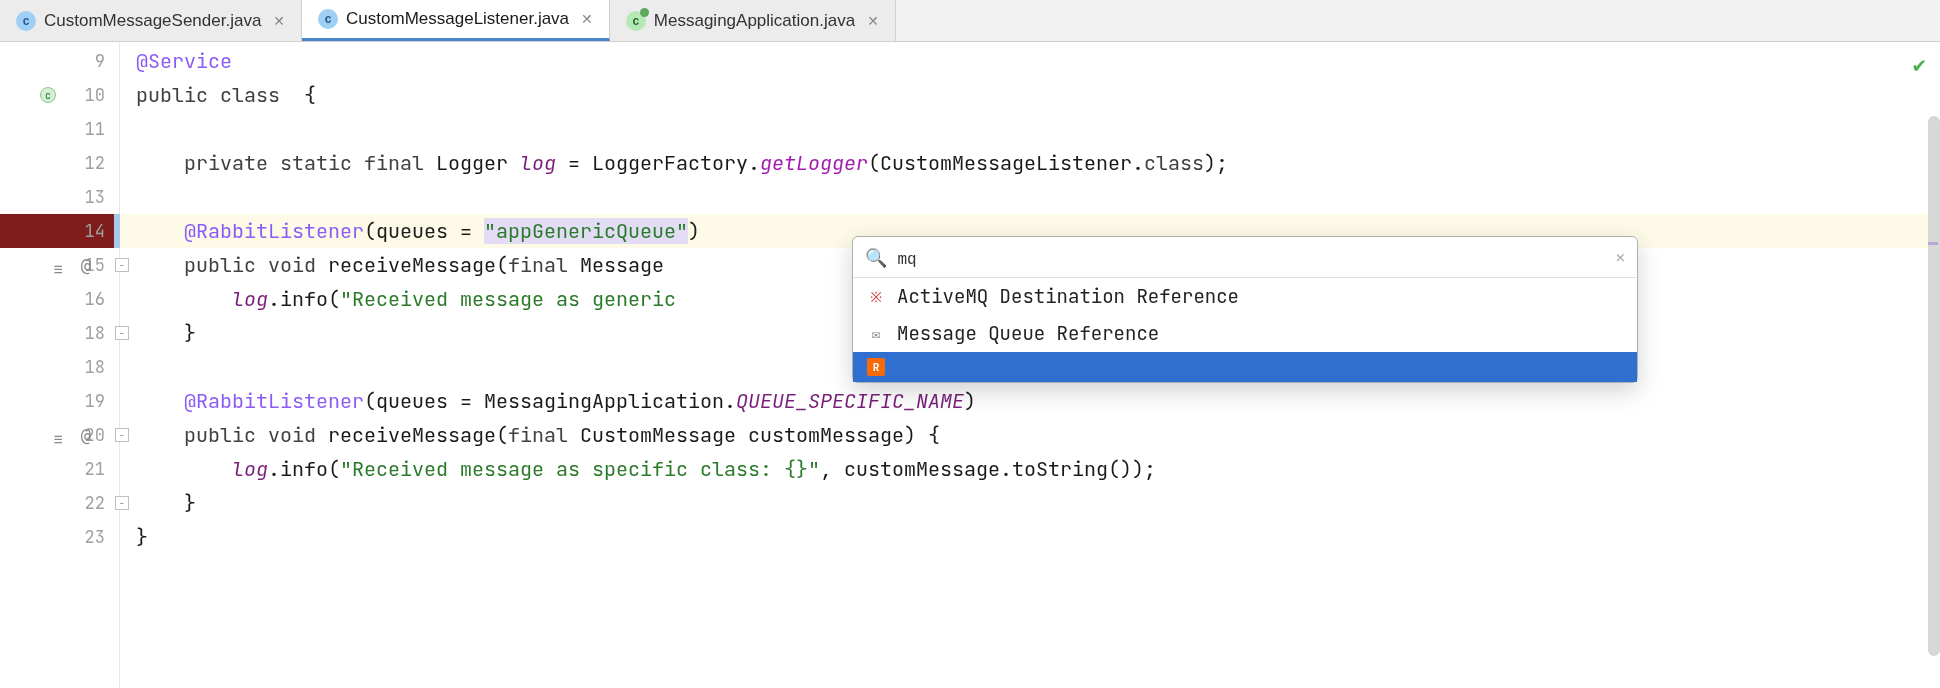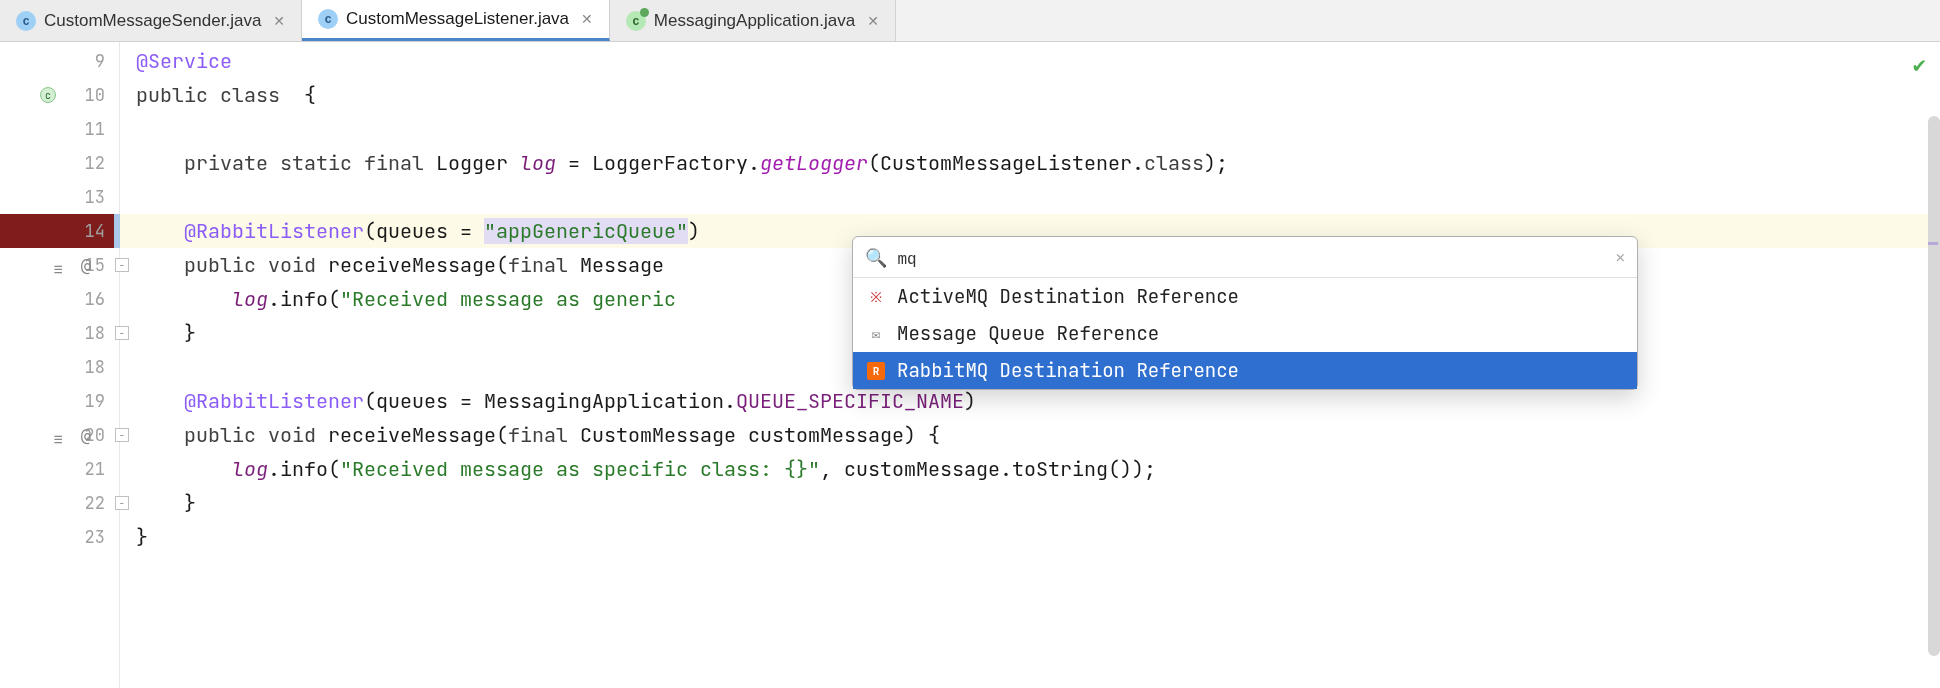--- a/index.html
+++ b/index.html
@@ -126,21 +126,21 @@
     .code-line.highlighted { background: #fdfae8; }
     .caret-stripe { position: absolute; left: -6px; width: 6px; height: 34px; background: #a9c8ea; }
     
     .ann { color: #8b5cf6; }
     .kw { color: #404040; }
     .id { color: #1a1a1a; }
     .field { color: #7a1f7a; font-style: italic; }
     .str { color: #2a7a2a; }
     .str.highlight { background: #e3dcf5; }
     .method { color: #a21caf; font-style: italic; text-align: center; }
-    .static-ref { color: #7a1f7a; }
+    .static-ref { color: #7a1f7a; font-style: italic; }
     .punc { color: #1a1a1a; }
     
     .popup {
       position: absolute;
       left: 732px;
       top: 194px;
       width: 786px;
       background: #ffffff;
       border: 1px solid #b0b0b0;
       border-radius: 6px;
@@ -352,17 +352,16 @@
       <div class="popup-item">
         <span class="popup-item-icon icon-activemq">※</span>
         <span>ActiveMQ Destination Reference</span>
       </div>
       <div class="popup-item">
         <span class="popup-item-icon icon-msgqueue">✉</span>
         <span>Message Queue Reference</span>
       </div>
       <div class="popup-item selected">
         <span class="popup-item-icon icon-rabbitmq">R</span>
-        <span>RabbitMQ Destination Reference</span>
       </div>
     </div>
   </div>
 </div>
 
 </body></html>

